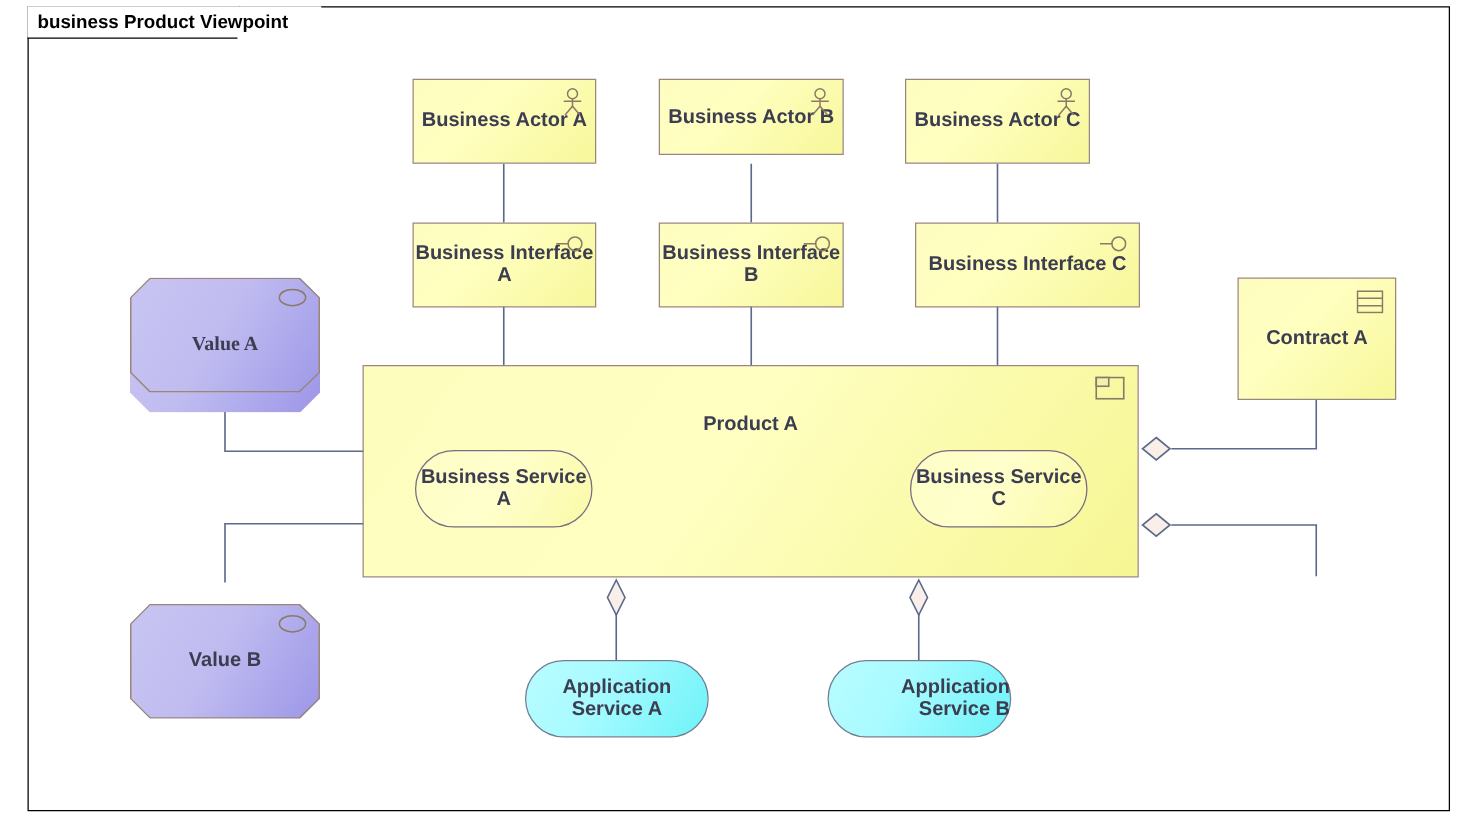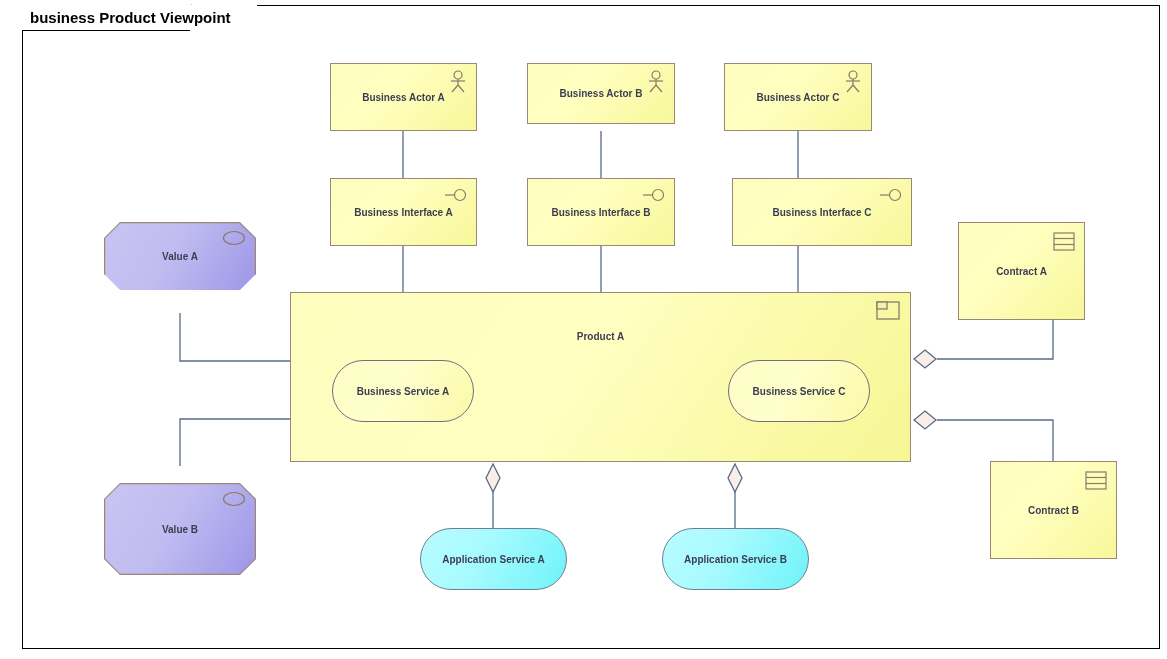--- a/index.html
+++ b/index.html
@@ -70,21 +70,21 @@
     z-index: 5;
   }
 
   
   .node {
     position: absolute;
     box-sizing: border-box;
     display: flex;
     align-items: center;
     justify-content: center;
-    font-size: 10px;
+    font-size: 16px;
     color: #3d3d52;
     font-weight: bold;
     text-align: center;
     z-index: 3;
   }
   .node .label { position: relative; z-index: 2; pointer-events: none; }
 
   
   .biz-box {
     border: 1px solid #9b8776;
@@ -248,57 +248,49 @@
     </svg>
   </div>
 
   <div class="node biz-service" style="left:332px; top:360px; width:142px; height:62px;">
     <span class="label">Business Service A</span>
   </div>
   <div class="node biz-service" style="left:728px; top:360px; width:142px; height:62px;">
     <span class="label">Business Service C</span>
   </div>
 
-  <div class="node value-oct" style="left:104px; top:222px; width:152px; height:68px;">
+  <div class="node value-oct" style="left:104px; top:222px; width:152px; height:108px;font-family:Liberation Serif, serif;">
     <svg class="value-oct-outline" viewBox="0 0 152 92" preserveAspectRatio="none">
       <polygon points="16,0.6 135.4,0.6 151.4,16 151.4,76 135.4,91.4 16,91.4 0.6,76 0.6,16" fill="none" stroke="#9b8776" stroke-width="1.2" vector-effect="non-scaling-stroke"></polygon>
     </svg>
     <span class="label">Value A</span>
     <svg class="icon icon-value" width="24" height="16" viewBox="0 0 24 16">
       <ellipse cx="12" cy="8" rx="10.5" ry="6.5" fill="none" stroke="#8a7a66" stroke-width="1.2"></ellipse>
     </svg>
   </div>
 
   <div class="node value-oct" style="left:104px; top:483px; width:152px; height:92px;">
     <svg class="value-oct-outline" viewBox="0 0 152 92" preserveAspectRatio="none">
       <polygon points="16,0.6 135.4,0.6 151.4,16 151.4,76 135.4,91.4 16,91.4 0.6,76 0.6,16" fill="none" stroke="#9b8776" stroke-width="1.2" vector-effect="non-scaling-stroke"></polygon>
     </svg>
     <span class="label">Value B</span>
     <svg class="icon icon-value" width="24" height="16" viewBox="0 0 24 16">
       <ellipse cx="12" cy="8" rx="10.5" ry="6.5" fill="none" stroke="#8a7a66" stroke-width="1.2"></ellipse>
     </svg>
   </div>
 
-  <div class="node biz-box" style="left:958px; top:222px; width:127px; height:98px;">
+  <div class="node biz-box" style="left:990px; top:222px; width:127px; height:98px;">
     <span class="label">Contract A</span>
     <svg class="icon icon-contract" width="22" height="19" viewBox="0 0 22 19">
       <rect x="1" y="1" width="20" height="17" fill="none" stroke="#8a7a66" stroke-width="1.2"></rect>
       <line x1="1" y1="6.5" x2="21" y2="6.5" stroke="#8a7a66" stroke-width="1.2"></line>
       <line x1="1" y1="12.5" x2="21" y2="12.5" stroke="#8a7a66" stroke-width="1.2"></line>
     </svg>
   </div>
 
-  <div class="node biz-box" style="left:990px; top:461px; width:127px; height:98px;">
-    <span class="label">Contract B</span>
-    <svg class="icon icon-contract" width="22" height="19" viewBox="0 0 22 19">
-      <rect x="1" y="1" width="20" height="17" fill="none" stroke="#8a7a66" stroke-width="1.2"></rect>
-      <line x1="1" y1="6.5" x2="21" y2="6.5" stroke="#8a7a66" stroke-width="1.2"></line>
-      <line x1="1" y1="12.5" x2="21" y2="12.5" stroke="#8a7a66" stroke-width="1.2"></line>
-    </svg>
-  </div>
 
   <div class="node app-service" style="left:420px; top:528px; width:147px; height:62px;">
     <span class="label">Application Service A</span>
   </div>
   <div class="node app-service" style="left:662px; top:528px; width:147px; height:62px;text-align:right;">
     <span class="label">Application Service B</span>
   </div>
 
 </div>
 

